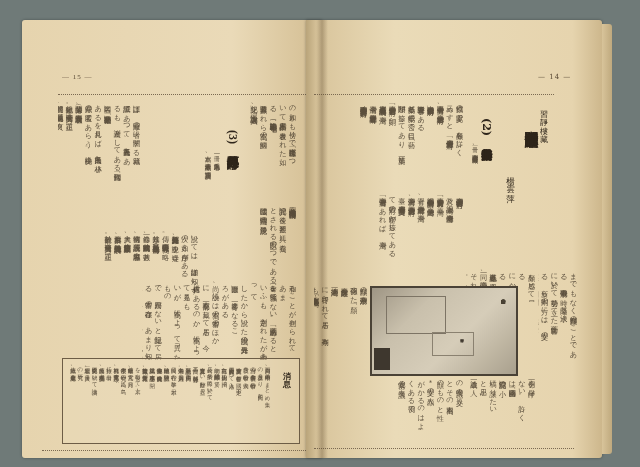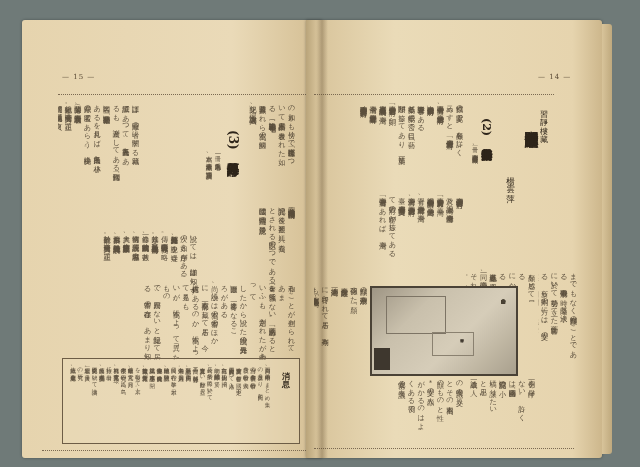--- a/index.html
+++ b/index.html
@@ -11,21 +11,21 @@
   }
   .spread {
     position:absolute; left:22px; top:20px; width:608px; height:438px;
   }
   .page {
     position:absolute; top:0; height:100%;
     background:linear-gradient(180deg,#e9d9b6 0%,#e4d2ad 60%,#dcc8a0 100%);
     box-shadow:0 0 3px rgba(0,0,0,0.35);
   }
   .page.left { left:0; width:300px; border-radius:3px 0 0 3px;
-    background:linear-gradient(90deg,#e6d4ae 0%,#eadab8 70%,#d6c197 96%,#b9a47a 100%); }
+    background:linear-gradient(90deg,#e6d4ae 0%,#eadab8 70%,#d6c197 96%,#b9a47a 100%);font-family:Liberation Serif, serif; }
   .page.right { left:284px; width:296px; border-radius:0 3px 3px 0;
     background:linear-gradient(90deg,#b9a47a 0%,#d9c59c 4%,#eadbb8 30%,#e6d4ae 90%,#cdb78c 100%); }
   .page-edge {
     position:absolute; right:-10px; top:4px; width:10px; height:430px;
     background:linear-gradient(90deg,#d8c49a,#bfa97e);
     border-radius:0 3px 3px 0;
   }
   .folio {
     position:absolute; top:53px; font-size:7px; color:#5a4a35; letter-spacing:1px;
   }

